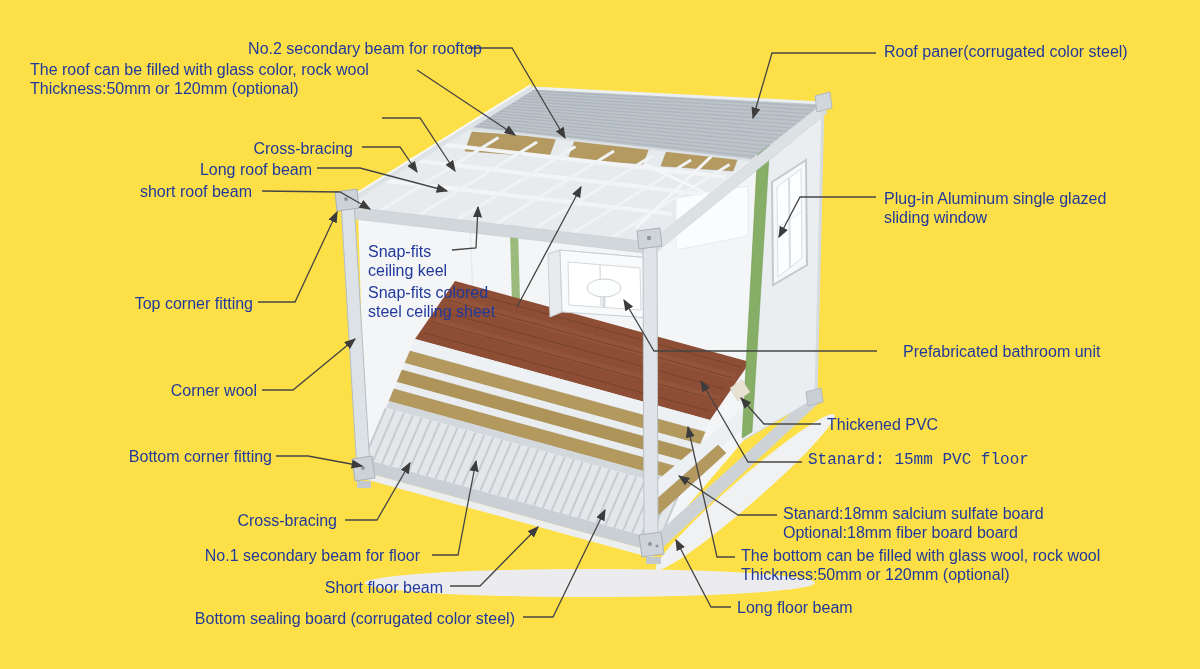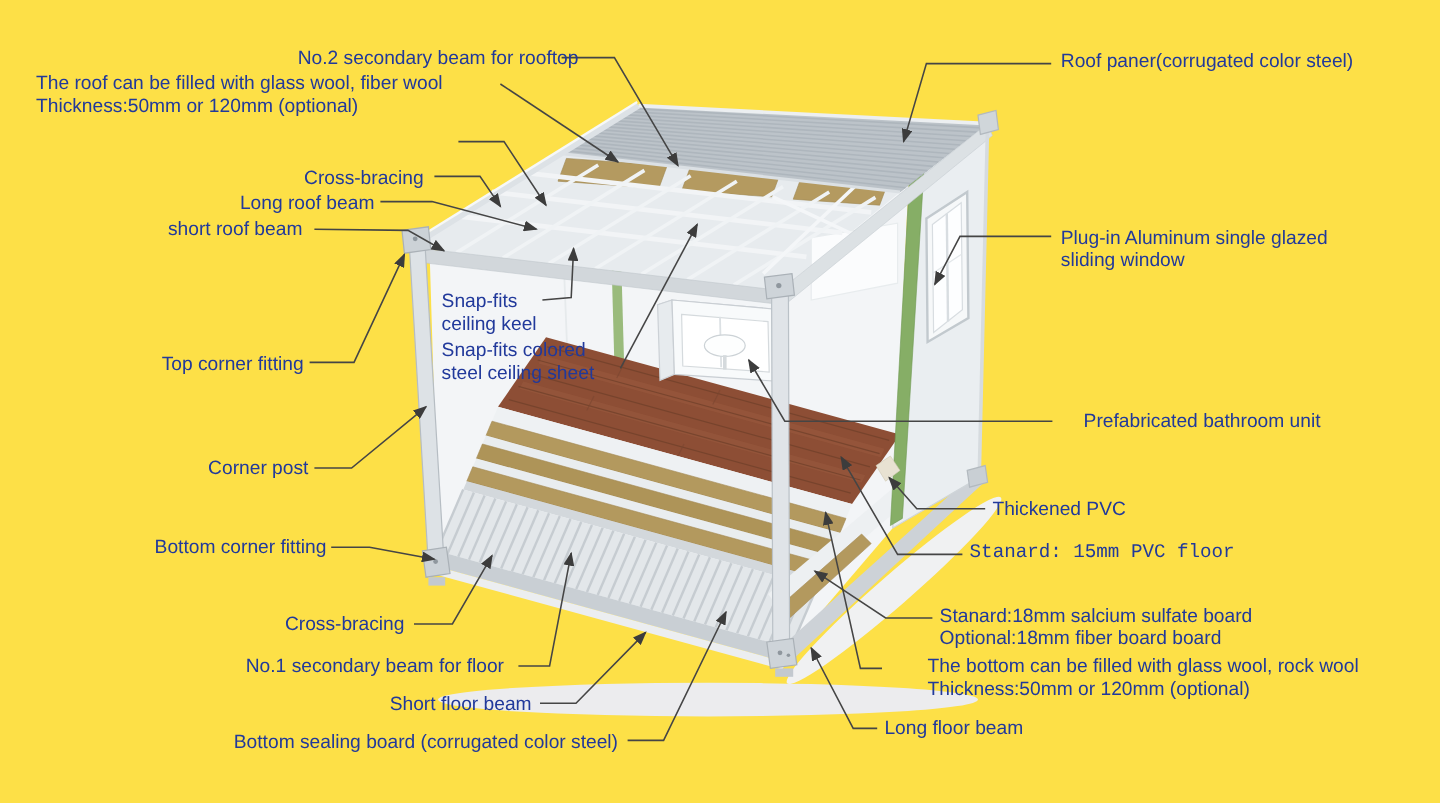--- a/index.html
+++ b/index.html
@@ -225,54 +225,54 @@
     <polyline points="821,424 764,424 741,398" marker-end="url(#arr)"></polyline>
     <polyline points="802,462 748,462 701,381" marker-end="url(#arr)"></polyline>
     <polyline points="777,515 738,515 679,476" marker-end="url(#arr)"></polyline>
     <polyline points="735,557 717,557 688,427" marker-end="url(#arr)"></polyline>
     <polyline points="731,607 711,607 676,540" marker-end="url(#arr)"></polyline>
   </g>
 </svg>
 
   <div class="lbl r" style="right:718px;top:39px;">No.2 secondary beam for rooftop</div>
   <div class="lbl" style="left:30px;top:60px;">
-    <span class="ln">The roof can be filled with glass wool, fiber wool</span>
+    <span class="ln">The roof can be filled with glass color, rock wool</span>
     <span class="ln">Thickness:50mm or 120mm (optional)</span>
   </div>
   <div class="lbl r" style="right:847px;top:139px;">Cross-bracing</div>
   <div class="lbl r" style="right:888px;top:160px;">Long roof beam</div>
   <div class="lbl r" style="right:948px;top:182px;">short roof beam</div>
   <div class="lbl" style="left:368px;top:242px;">
     <span class="ln">Snap-fits</span>
     <span class="ln">ceiling keel</span>
   </div>
   <div class="lbl" style="left:368px;top:283px;">
     <span class="ln">Snap-fits colored</span>
     <span class="ln">steel ceiling sheet</span>
   </div>
   <div class="lbl r" style="right:947px;top:294px;">Top corner fitting</div>
-  <div class="lbl r" style="right:943px;top:381px;">Corner post</div>
+  <div class="lbl r" style="right:943px;top:381px;">Corner wool</div>
   <div class="lbl r" style="right:928px;top:447px;">Bottom corner fitting</div>
   <div class="lbl r" style="right:863px;top:511px;">Cross-bracing</div>
   <div class="lbl r" style="right:780px;top:546px;">No.1 secondary beam for floor</div>
   <div class="lbl r" style="right:757px;top:578px;">Short floor beam</div>
   <div class="lbl r" style="right:685px;top:609px;">Bottom sealing board (corrugated color steel)</div>
 
   <div class="lbl" style="left:884px;top:42px;">Roof paner(corrugated color steel)</div>
   <div class="lbl" style="left:884px;top:189px;">
     <span class="ln">Plug-in Aluminum single glazed</span>
     <span class="ln">sliding window</span>
   </div>
   <div class="lbl" style="left:883px;top:342px;margin-left:20px;">Prefabricated bathroom unit</div>
   <div class="lbl" style="left:827px;top:415px;">Thickened PVC</div>
   <div class="lbl" style="left:808px;top:451px;font-family:Liberation Mono, monospace;">
     <span class="ln">Stanard: 15mm PVC floor</span>
   </div>
   <div class="lbl" style="left:783px;top:504px;">
     <span class="ln">Stanard:18mm salcium sulfate board</span>
     <span class="ln">Optional:18mm fiber board board</span>
   </div>
-  <div class="lbl" style="left:741px;top:546px;margin-left:32px;">
+  <div class="lbl" style="left:741px;top:546px;">
     <span class="ln">The bottom can be filled with glass wool, rock wool</span>
     <span class="ln">Thickness:50mm or 120mm (optional)</span>
   </div>
   <div class="lbl" style="left:737px;top:598px;">Long floor beam</div>
 </div>
 
 </body></html>

